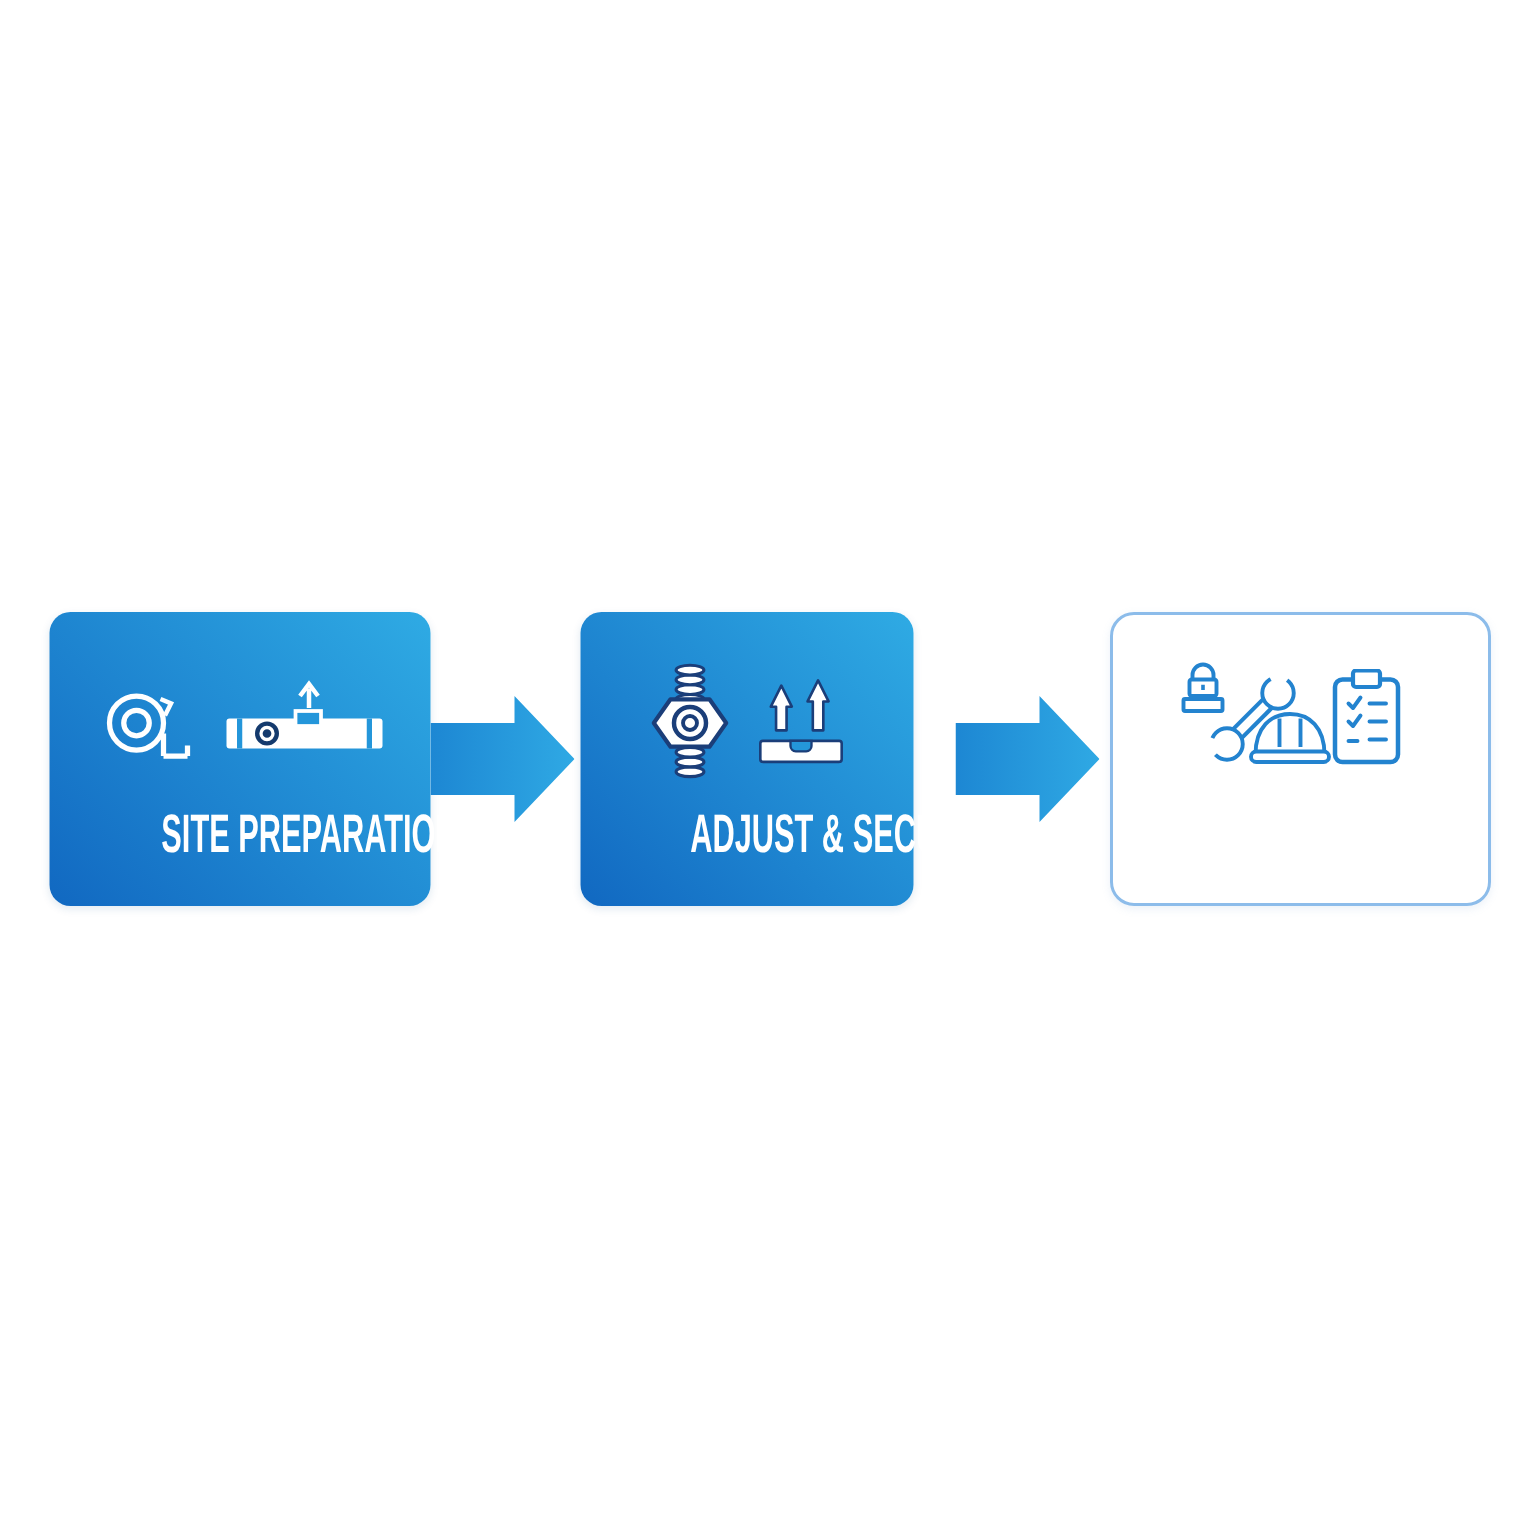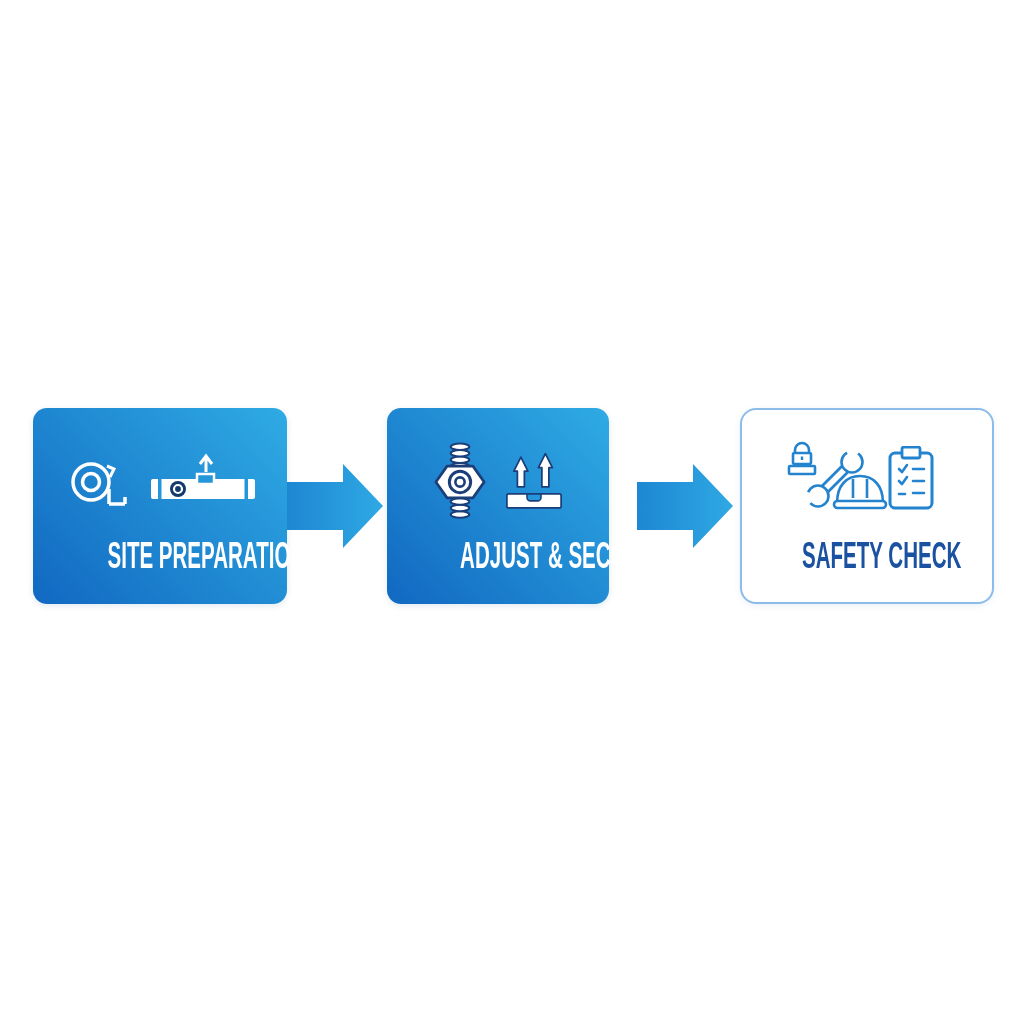--- a/index.html
+++ b/index.html
@@ -137,18 +137,15 @@
     <svg class="abs" style="left:146px;top:36px;" width="46" height="64" viewBox="0 0 46 64">
       <rect x="2" y="7" width="42" height="55" rx="5" fill="#ffffff" stroke="#2383cf" stroke-width="3"></rect>
       <rect x="14" y="1" width="18" height="11" rx="2" fill="#ffffff" stroke="#2383cf" stroke-width="2.8"></rect>
       <g fill="none" stroke="#2383cf" stroke-width="2.6" stroke-linecap="round" stroke-linejoin="round">
         <polyline points="11,23 14,26 19,19"></polyline>
         <polyline points="11,35 14,38 19,31"></polyline>
         <path d="M11 48 H17"></path>
         <path d="M25 23 H36 M25 35 H36 M25 47 H36"></path>
       </g>
     </svg>
-    <div class="step-label">
-      <span>SAFETY CHECK</span>
-    </div>
   </div>
 
 </div>
 
 </body></html>

